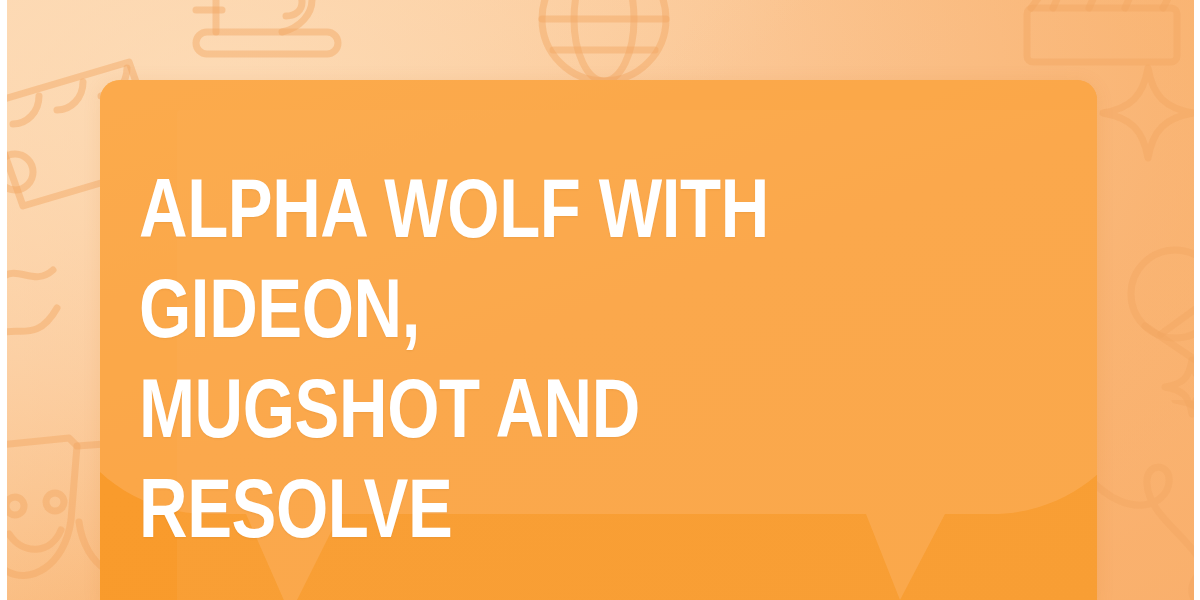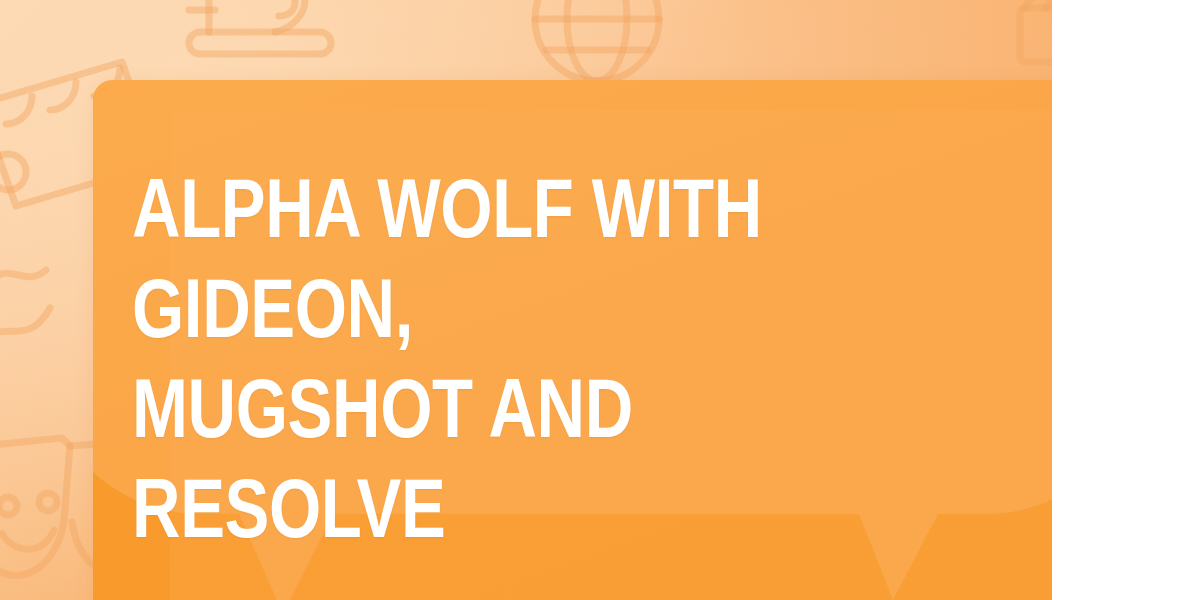--- a/index.html
+++ b/index.html
@@ -7,24 +7,25 @@
 
   html, body {
     width:1200px; height:600px;
     overflow:hidden;
     font-family:"Liberation Sans", sans-serif;
   }
 
   
   .banner {
     position:relative;
-    width:1052px; height:600px;
+    width:1187px; height:600px;
     overflow:hidden;
     background:
       radial-gradient(120% 130% at 18% 14%, #FDD7AE 0%, #FBC795 38%, #F9B675 70%, #F8AE68 100%);
+    margin-left: 7px;
   }
 
   
   .bg-wash {
     position:absolute; inset:0;
     background:
       linear-gradient(135deg, rgba(253,221,186,.75) 0%, rgba(250,181,116,0) 45%),
       linear-gradient(300deg, rgba(250,176,110,.55) 0%, rgba(250,176,110,0) 55%);
     pointer-events:none;
   }

